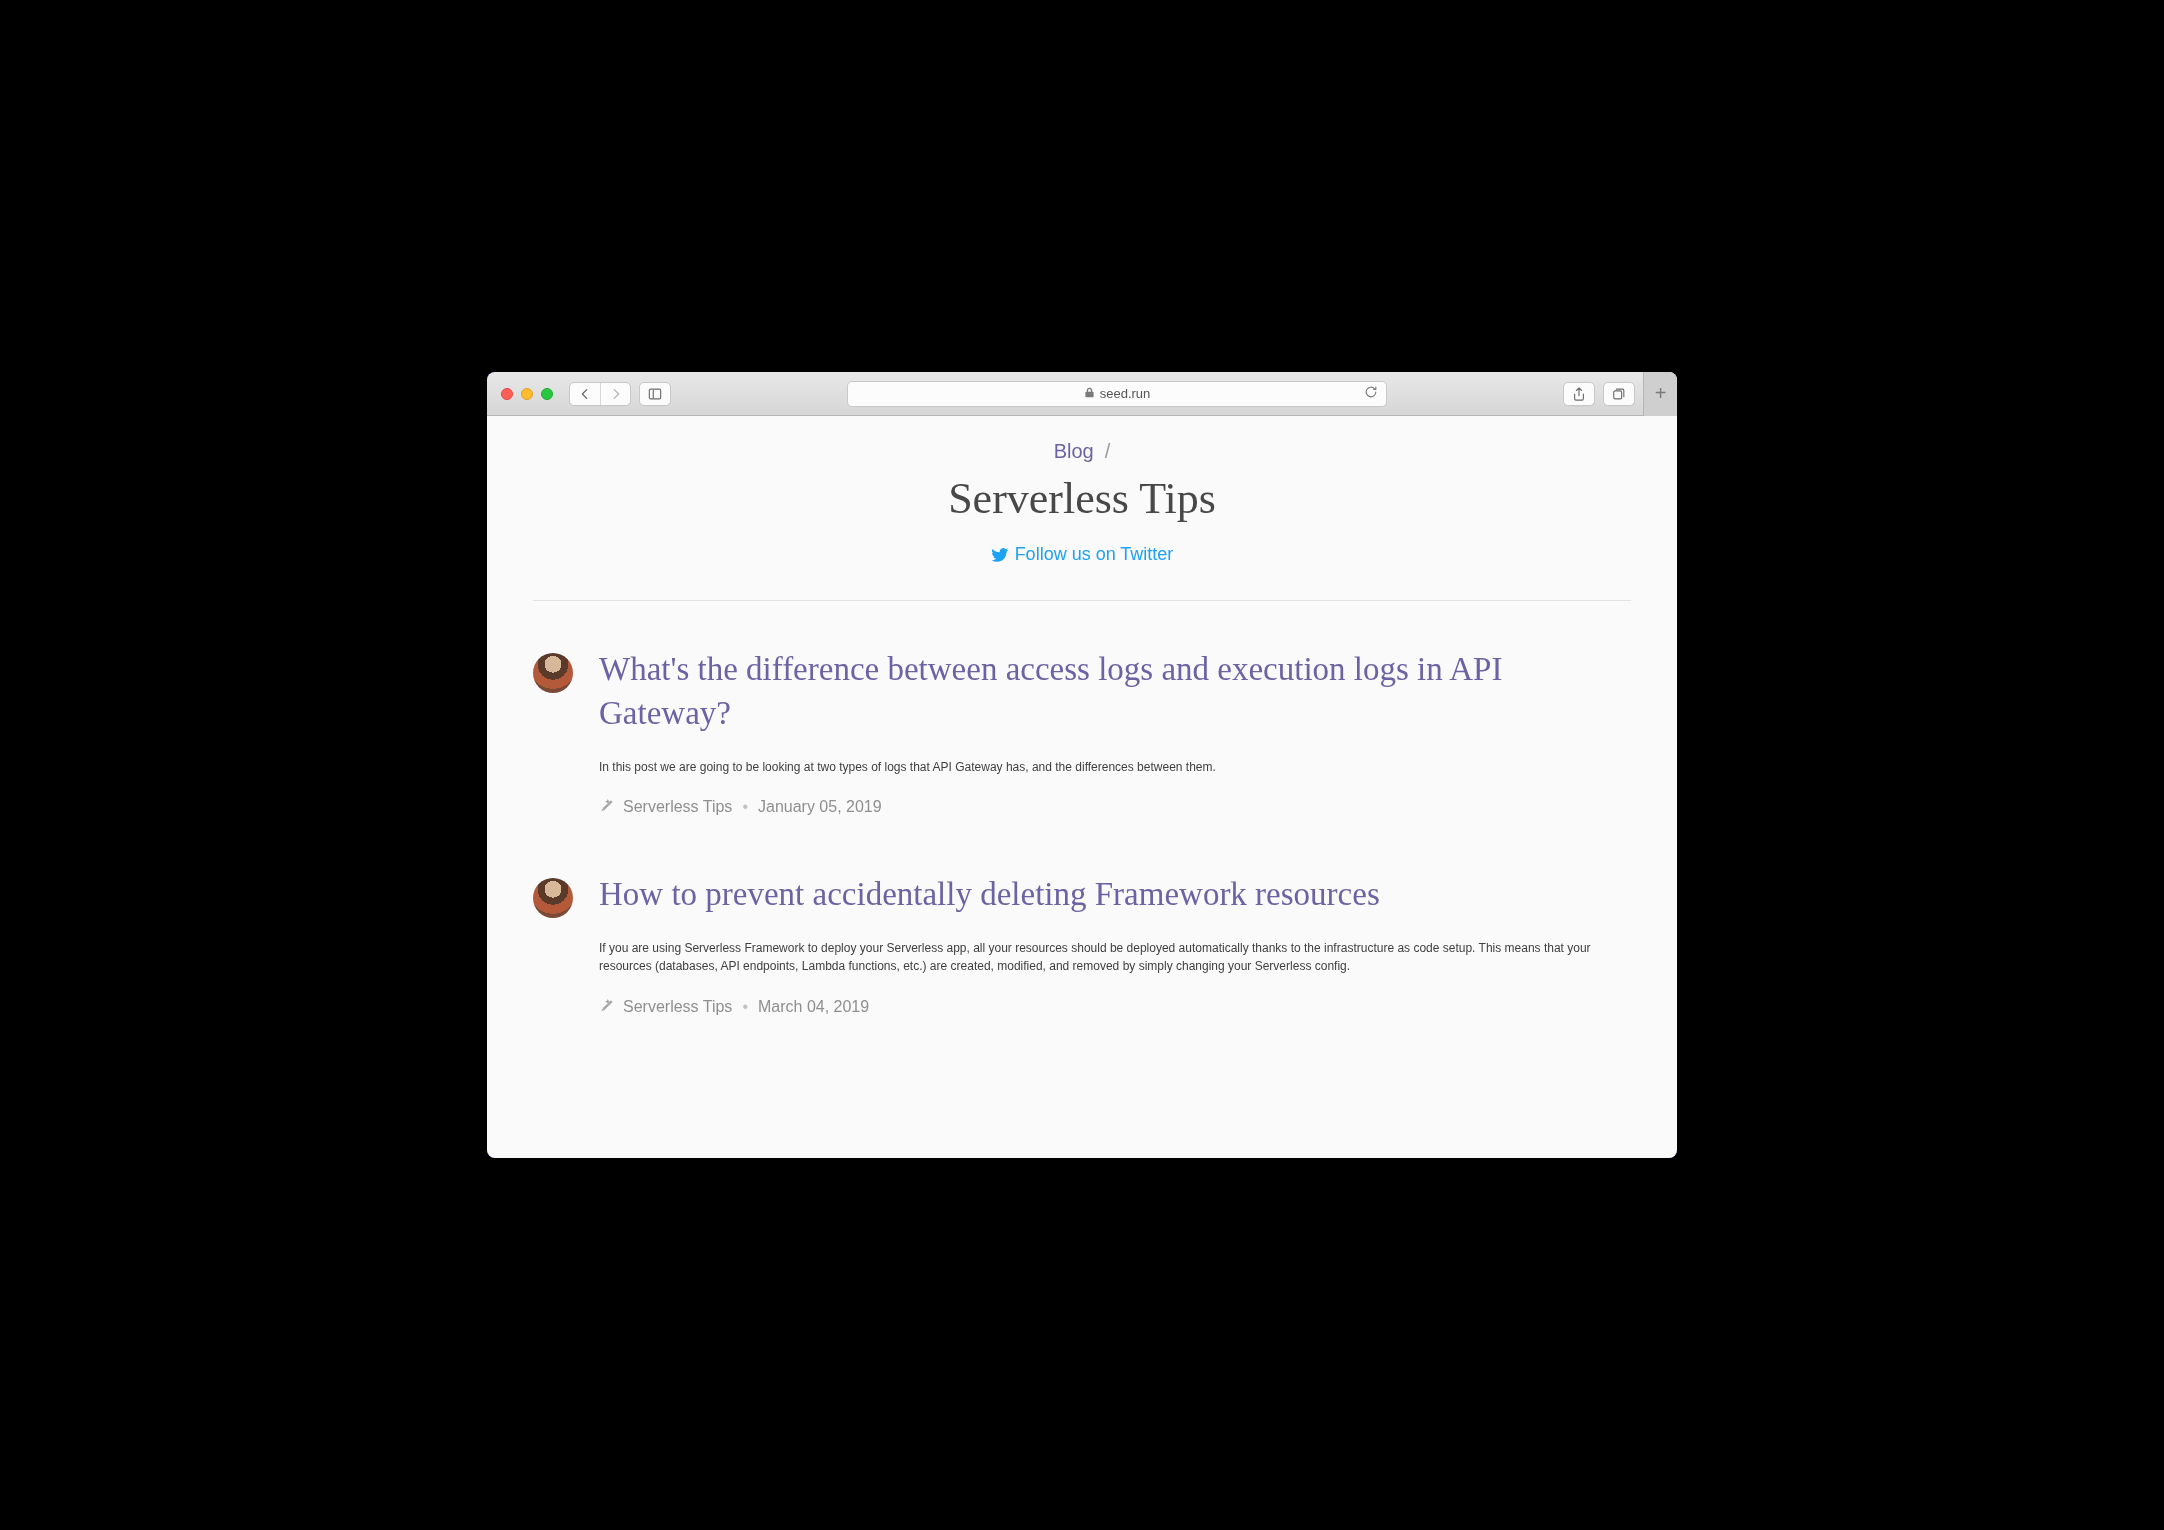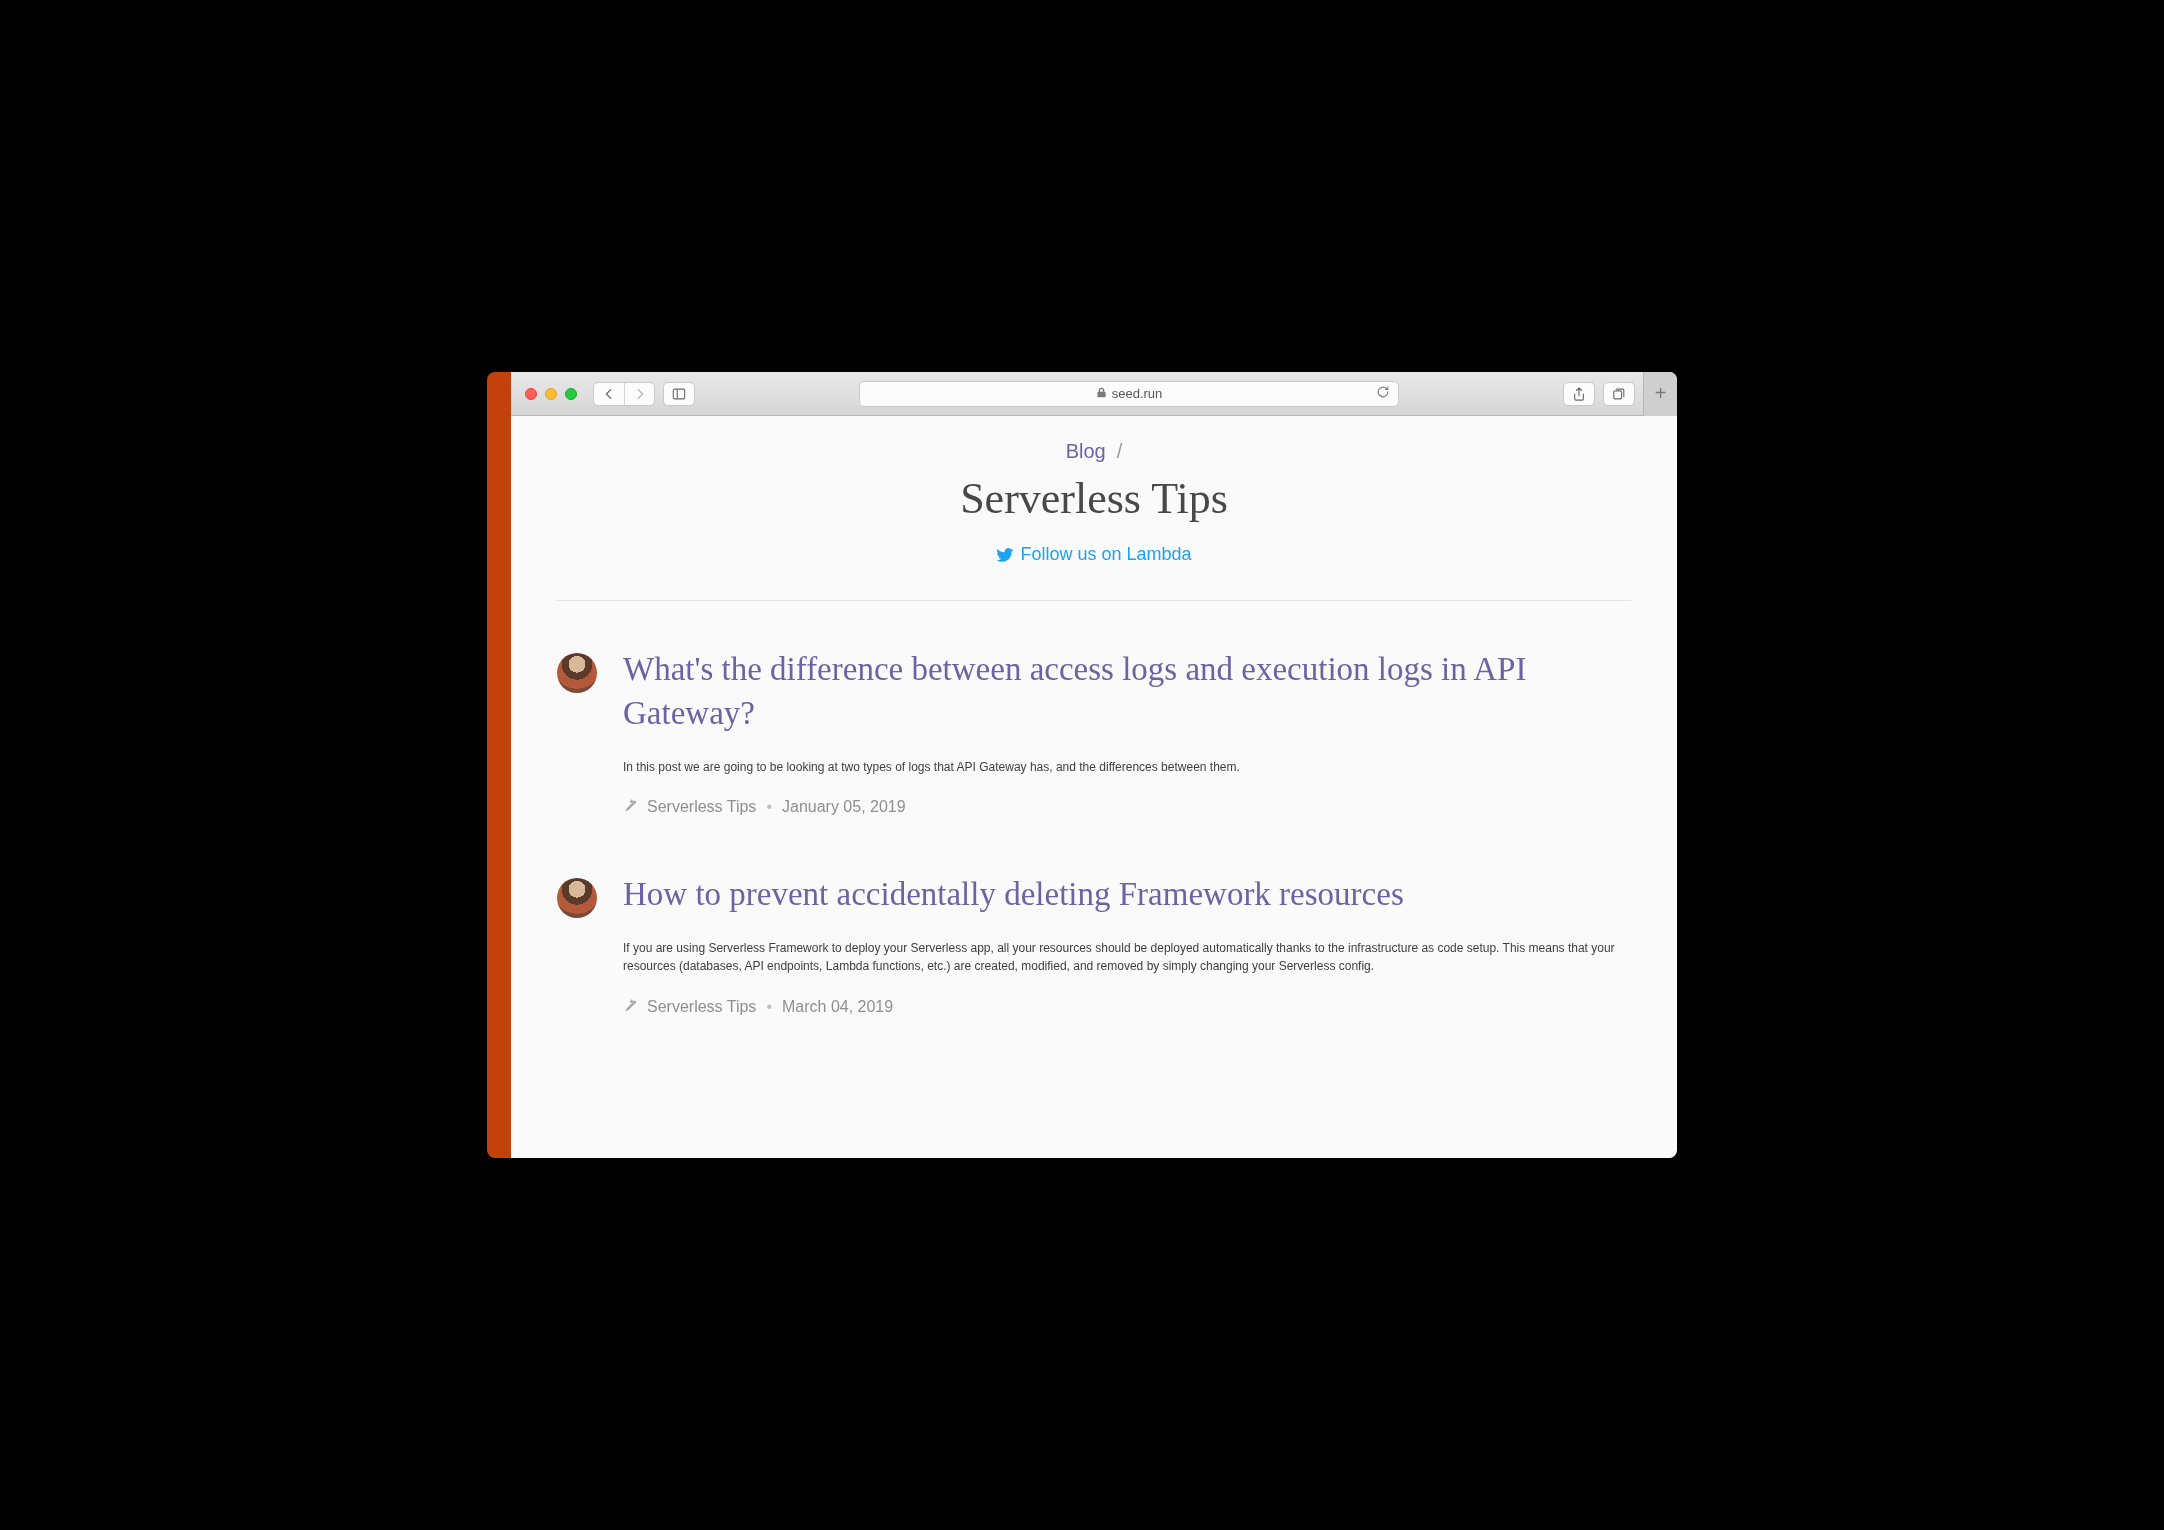--- a/index.html
+++ b/index.html
@@ -7,27 +7,26 @@
   body {
     background: #000;
     font-family: -apple-system, BlinkMacSystemFont, "Segoe UI", Helvetica, Arial, sans-serif;
     display: flex;
     align-items: center;
     justify-content: center;
   }
   .window {
     width: 1190px;
     height: 786px;
-    background: #c2410c;
+    background: #6d28d9;
     border-radius: 8px;
     overflow: hidden;
     box-shadow: 0 30px 80px rgba(0,0,0,0.6);
     display: flex;
     flex-direction: column;
-    padding-left: 24px;
   }
   
   .toolbar {
     height: 44px;
     background: linear-gradient(#e8e8e8, #d6d6d6);
     border-bottom: 1px solid #b5b5b5;
     display: flex;
     align-items: center;
     padding: 0 10px;
     gap: 8px;
@@ -247,21 +246,21 @@
     <div class="header-block">
       <div class="breadcrumb">
         <a href="#">Blog</a>
         &nbsp;<span>/</span>
       </div>
       <h1 class="page-title">Serverless Tips</h1>
       <a class="twitter-link" href="#">
         <svg viewBox="0 0 24 24">
             <path d="M23 4.9a9.2 9.2 0 01-2.6.7 4.5 4.5 0 002-2.5 9 9 0 01-2.9 1.1 4.5 4.5 0 00-7.7 4.1A12.8 12.8 0 012 3.9a4.5 4.5 0 001.4 6 4.5 4.5 0 01-2-.6v.1a4.5 4.5 0 003.6 4.4 4.5 4.5 0 01-2 .1 4.5 4.5 0 004.2 3.1A9 9 0 011 18.9 12.7 12.7 0 007.9 21c8.3 0 12.8-6.9 12.8-12.8v-.6A9.1 9.1 0 0023 4.9z"></path>
           </svg>
-        <span>Follow us on Lambda</span>
+        <span>Follow us on Twitter</span>
       </a>
     </div>
     <hr class="sep">
 
     <div class="posts">
 
       <article class="post">
         <div class="avatar"></div>
         <div class="post-body">
           <h2 class="post-title">

